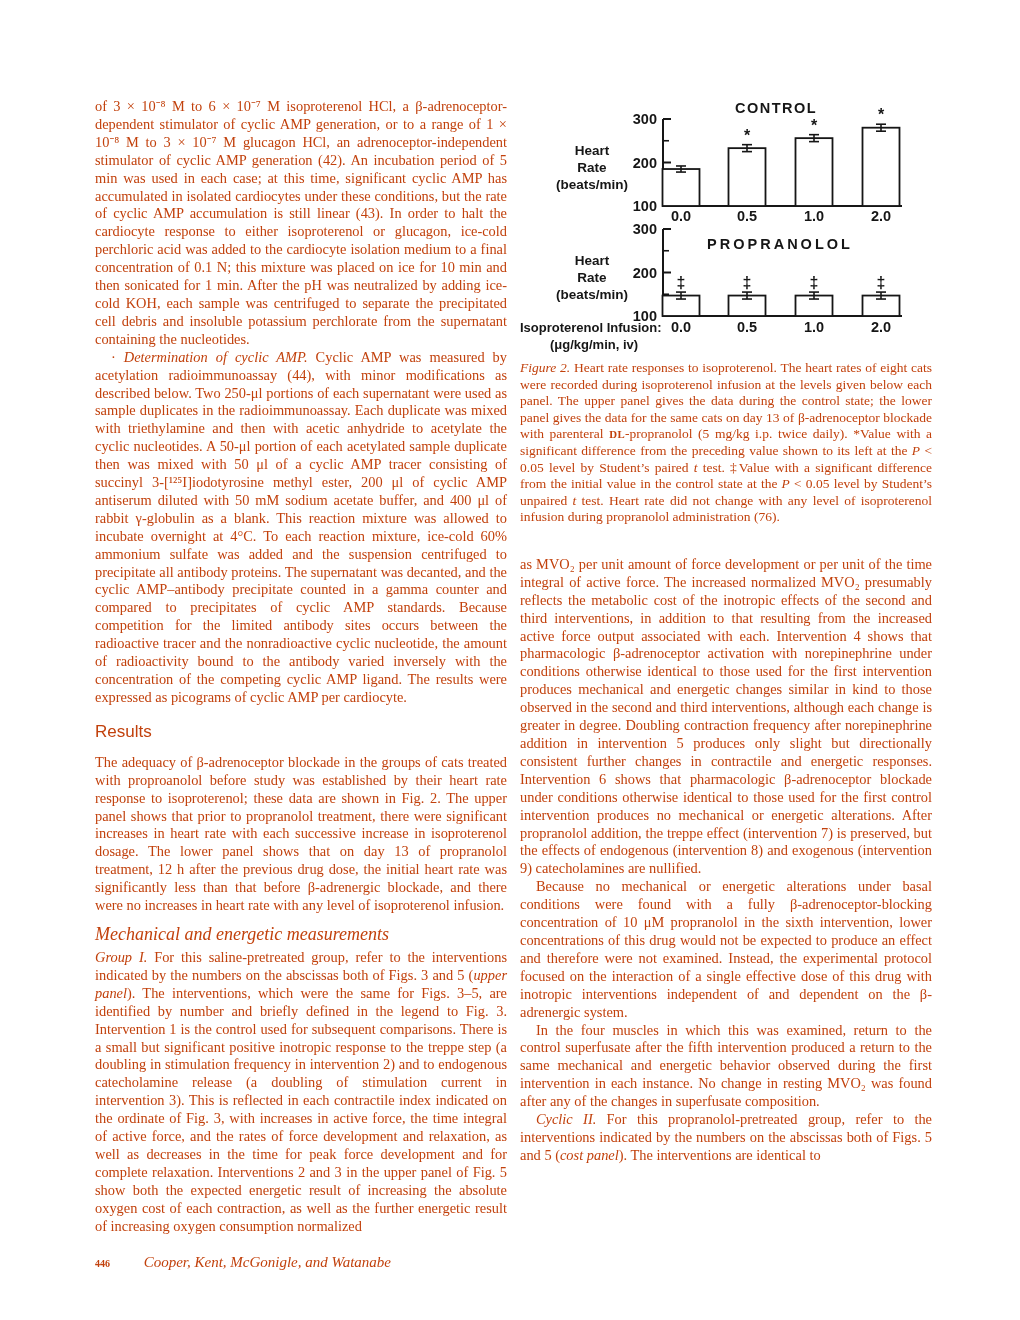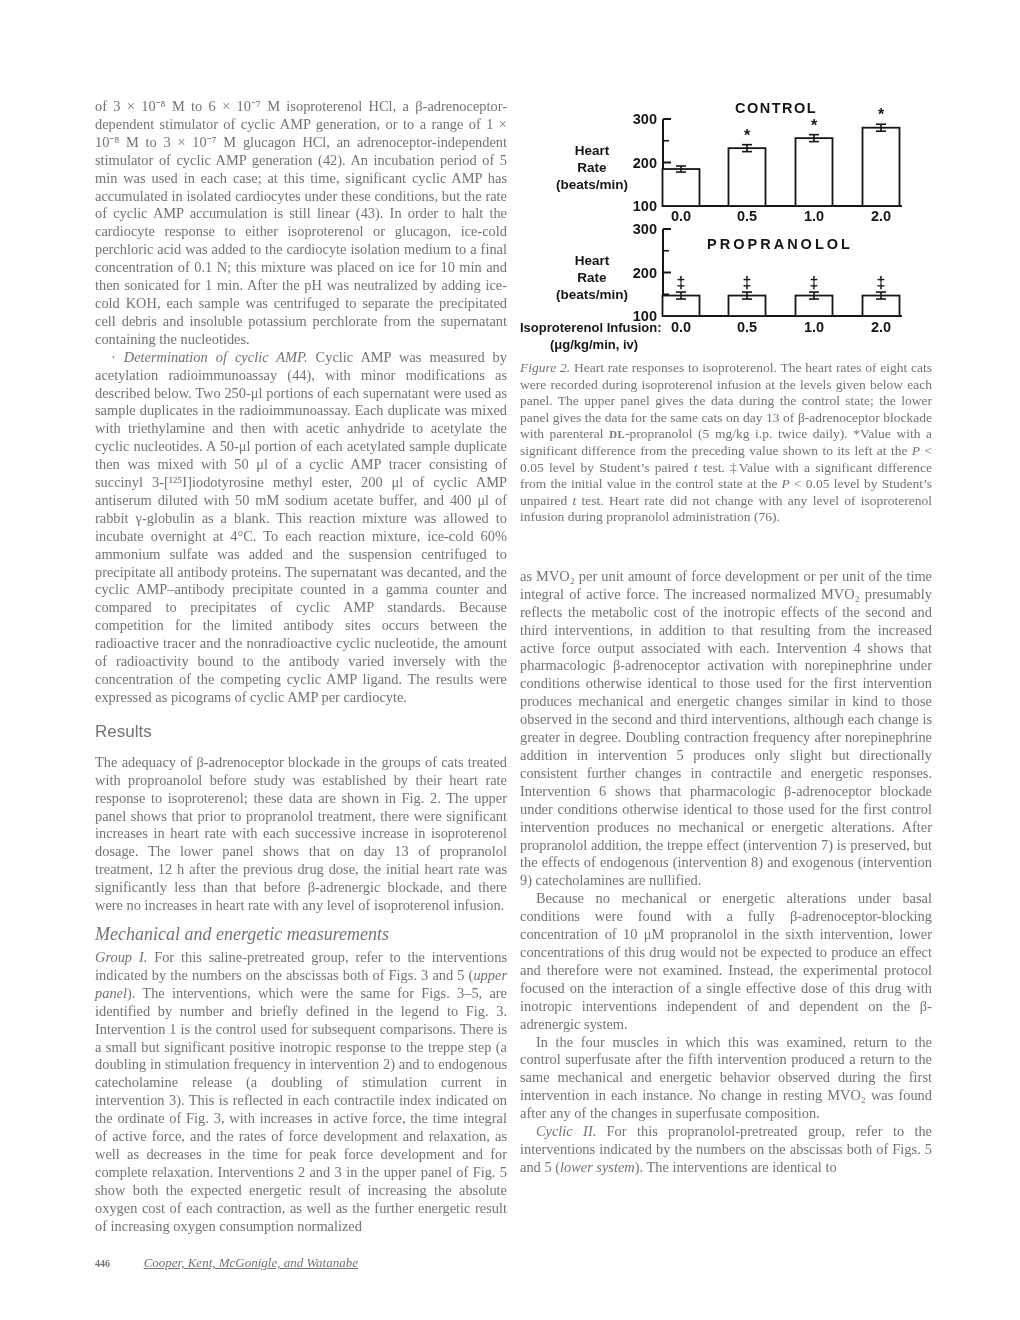--- a/index.html
+++ b/index.html
@@ -1,35 +1,35 @@
 <!DOCTYPE html>
 <html><head>
 <meta charset="utf-8">
 <style>
   html,body{margin:0;padding:0;background:#e8e8e8;}
-  .page{position:relative;width:1020px;height:1320px;background:#ffffff;color:#737373;
+  .page{position:relative;width:1020px;height:1320px;background:#ffffff;color:#c2410c;
         font-family:"Liberation Serif", serif;overflow:hidden;}
   .col{position:absolute;top:98px;width:412px;}
   .col.left{left:95px;}
   .col.right{left:520px;}
   .body p.para{margin:0;font-size:14.4px;line-height:17.9px;text-align:justify;}
   .body p.para.ind{text-indent:16px;}
   .i{font-style:italic;}
   .sc{font-size:0.8em;letter-spacing:0.4px;font-weight:bold;}
   h2.results{font-family:"Liberation Sans", sans-serif;font-weight:normal;font-size:17px;
              margin:15px 0 12px 0;}
   h3.subsec{font-family:"Liberation Serif", serif;font-style:italic;font-weight:normal;
             font-size:18px;margin:9px 0 4px 0;}
   figure{margin:0;padding:0;}
   #figure-svg{display:block;}
   figcaption .para{font-size:13.5px !important;line-height:16.6px !important;}
-  .right-body{margin-top:42px;font-family:Liberation Serif, serif;}
+  .right-body{margin-top:30px;font-family:Liberation Serif, serif;}
   .footer{position:absolute;left:95px;top:1254px;width:412px;font-size:14.5px;}
   .folio{font-family:Liberation Serif, serif;font-weight:bold;font-size:10px;}
-  .running{font-style:italic;margin-left:30px;font-size:13px;text-decoration:underline;}
+  .running{font-style:italic;margin-left:30px;font-size:15px;}
 </style>
 </head>
 <body>
 
 <div class="page">
 
   <div class="col left">
     <div class="body">
         <p class="para"><span>of 3 × 10⁻⁸ M to 6 × 10⁻⁷ M isoproterenol HCl, a β-adrenoceptor-dependent stimulator of cyclic AMP generation, or to a range of 1 × 10⁻⁸ M to 3 × 10⁻⁷ M glucagon HCl, an adrenoceptor-independent stimulator of cyclic AMP generation (42). An incubation period of 5 min was used in each case; at this time, significant cyclic AMP has accumulated in isolated cardiocytes under these conditions, but the rate of cyclic AMP accumulation is still linear (43). In order to halt the cardiocyte response to either isoproterenol or glucagon, ice-cold perchloric acid was added to the cardiocyte isolation medium to a final concentration of 0.1 N; this mixture was placed on ice for 10 min and then sonicated for 1 min. After the pH was neutralized by adding ice-cold KOH, each sample was centrifuged to separate the precipitated cell debris and insoluble potassium perchlorate from the supernatant containing the nucleotides.</span></p>
         <p class="para ind"><span>· </span><span class="i">Determination of cyclic AMP.</span><span> Cyclic AMP was measured by acetylation radioimmunoassay (44), with minor modifications as described below. Two 250-μl portions of each supernatant were used as sample duplicates in the radioimmunoassay. Each duplicate was mixed with triethylamine and then with acetic anhydride to acetylate the cyclic nucleotides. A 50-μl portion of each acetylated sample duplicate then was mixed with 50 μl of a cyclic AMP tracer consisting of succinyl 3-[¹²⁵I]iodotyrosine methyl ester, 200 μl of cyclic AMP antiserum diluted with 50 mM sodium acetate buffer, and 400 μl of rabbit γ-globulin as a blank. This reaction mixture was allowed to incubate overnight at 4°C. To each reaction mixture, ice-cold 60% ammonium sulfate was added and the suspension centrifuged to precipitate all antibody proteins. The supernatant was decanted, and the cyclic AMP–antibody precipitate counted in a gamma counter and compared to precipitates of cyclic AMP standards. Because competition for the limited antibody sites occurs between the radioactive tracer and the nonradioactive cyclic nucleotide, the amount of radioactivity bound to the antibody varied inversely with the concentration of the competing cyclic AMP ligand. The results were expressed as picograms of cyclic AMP per cardiocyte.</span></p>
@@ -126,21 +126,21 @@
           <text x="30" y="251" fill="#161616" font-family="&quot;Liberation Sans&quot;, sans-serif" font-weight="bold" font-size="13px">(μg/kg/min, iv)</text>
         </svg>
       <figcaption class="body">
           <p class="para"><span class="i">Figure 2.</span><span> Heart rate responses to isoproterenol. The heart rates of eight cats were recorded during isoproterenol infusion at the levels given below each panel. The upper panel gives the data during the control state; the lower panel gives the data for the same cats on day 13 of β-adrenoceptor blockade with parenteral </span><span class="sc">DL</span><span>-propranolol (5 mg/kg i.p. twice daily). *Value with a significant difference from the preceding value shown to its left at the </span><span class="i">P</span><span> &lt; 0.05 level by Student’s paired </span><span class="i">t</span><span> test. ‡Value with a significant difference from the initial value in the control state at the </span><span class="i">P</span><span> &lt; 0.05 level by Student’s unpaired </span><span class="i">t</span><span> test. Heart rate did not change with any level of isoproterenol infusion during propranolol administration (76).</span></p>
         </figcaption>
     </figure>
     <div class="body right-body">
         <p class="para"><span>as MVO₂ per unit amount of force development or per unit of the time integral of active force. The increased normalized MVO₂ presumably reflects the metabolic cost of the inotropic effects of the second and third interventions, in addition to that resulting from the increased active force output associated with each. Intervention 4 shows that pharmacologic β-adrenoceptor activation with norepinephrine under conditions otherwise identical to those used for the first intervention produces mechanical and energetic changes similar in kind to those observed in the second and third interventions, although each change is greater in degree. Doubling contraction frequency after norepinephrine addition in intervention 5 produces only slight but directionally consistent further changes in contractile and energetic responses. Intervention 6 shows that pharmacologic β-adrenoceptor blockade under conditions otherwise identical to those used for the first control intervention produces no mechanical or energetic alterations. After propranolol addition, the treppe effect (intervention 7) is preserved, but the effects of endogenous (intervention 8) and exogenous (intervention 9) catecholamines are nullified.</span></p>
         <p class="para ind"><span>Because no mechanical or energetic alterations under basal conditions were found with a fully β-adrenoceptor-blocking concentration of 10 μM propranolol in the sixth intervention, lower concentrations of this drug would not be expected to produce an effect and therefore were not examined. Instead, the experimental protocol focused on the interaction of a single effective dose of this drug with inotropic interventions independent of and dependent on the β-adrenergic system.</span></p>
         <p class="para ind"><span>In the four muscles in which this was examined, return to the control superfusate after the fifth intervention produced a return to the same mechanical and energetic behavior observed during the first intervention in each instance. No change in resting MVO₂ was found after any of the changes in superfusate composition.</span></p>
-        <p class="para ind"><span class="i">Cyclic II.</span><span> For this propranolol-pretreated group, refer to the interventions indicated by the numbers on the abscissas both of Figs. 5 and 5 (</span><span class="i">lower system</span><span>). The interventions are identical to</span></p>
+        <p class="para ind"><span class="i">Cyclic II.</span><span> For this propranolol-pretreated group, refer to the interventions indicated by the numbers on the abscissas both of Figs. 5 and 5 (</span><span class="i">cost panel</span><span>). The interventions are identical to</span></p>
       </div>
   </div>
 
   <div class="footer">
     <span class="folio">446</span>
     <span class="running">Cooper, Kent, McGonigle, and Watanabe</span>
   </div>
 
 </div>
 

